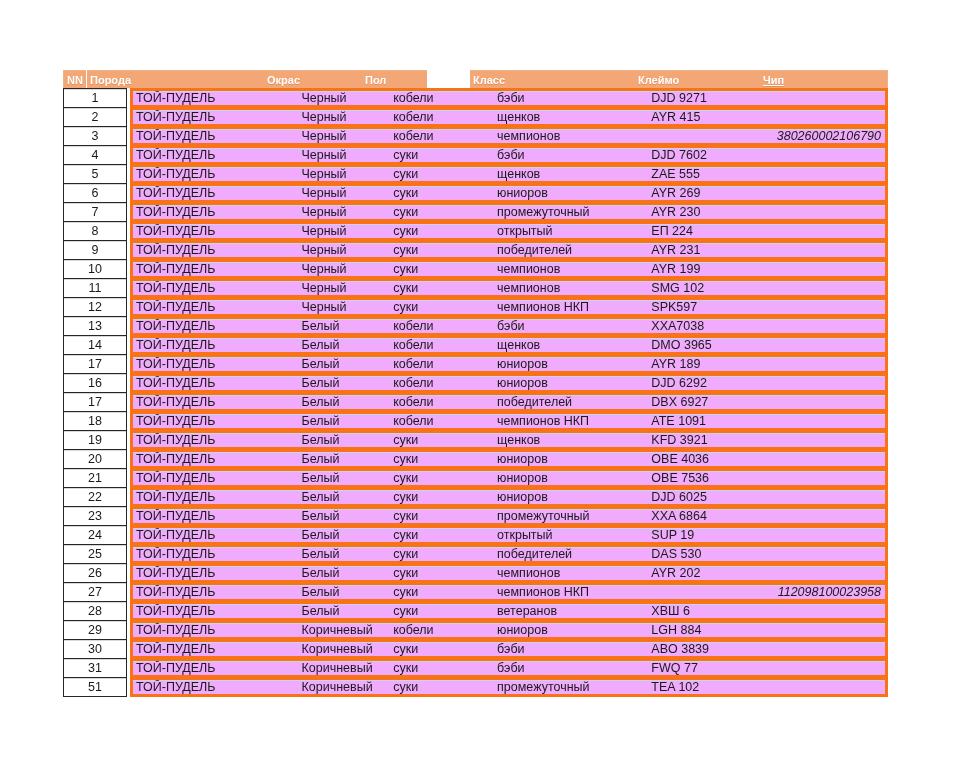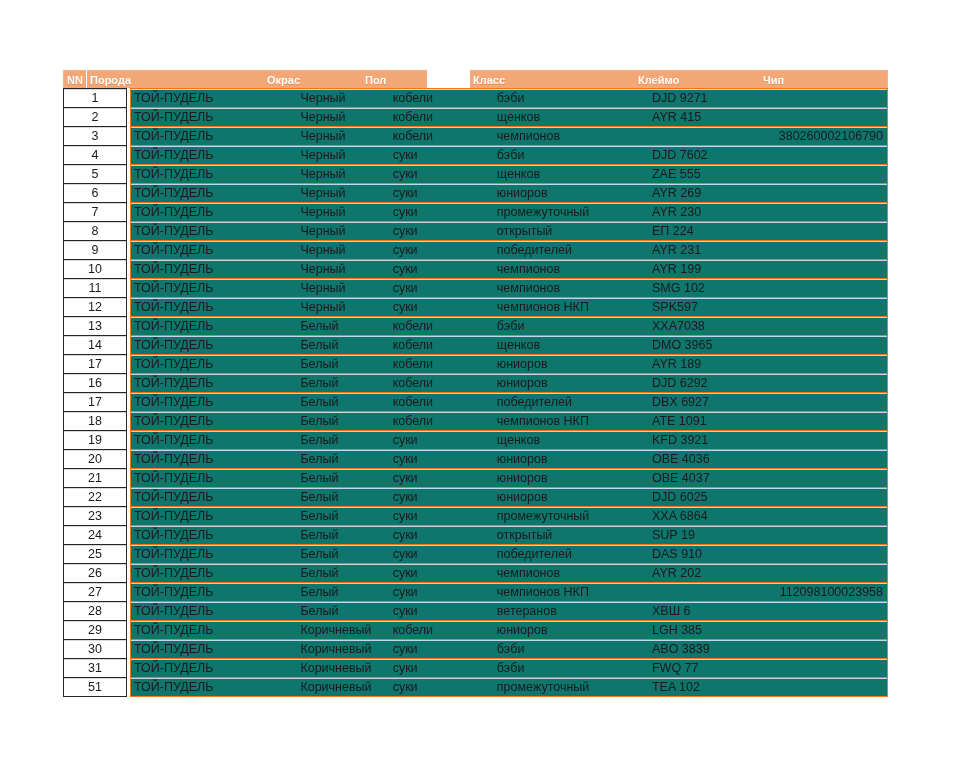--- a/index.html
+++ b/index.html
@@ -16,50 +16,50 @@
     display:flex; align-items:center;
     background:#f3a776; color:#ffffff;
     font-size:11px; font-weight:bold;
     border-top:1px solid #eeb381; border-bottom:1px solid #6e7684;
     text-shadow:0 1px 0 rgba(180,100,50,0.35);
     padding-left:3px; overflow:hidden; white-space:nowrap;
   }
   .num-head { width:64px; border-left:1px solid #eeb381; }
   .main-head { flex:1; display:flex; }
   .main-head .hcell { border-left:none; }
-  .main-head .hcell:last-child { border-right:1px solid #eeb381; }
+  .main-head .hcell:last-child { border-right:1px solid #eeb381;text-decoration:underline; }
 
   .gap { width:3px; background:#ffffff; }
 
   
   .row { display:flex; height:20px; margin-top:-1px; }
   .num-cell {
     width:64px; border:1px solid #262626;
     box-shadow:inset 0 1px 0 #d8d8d8;
     display:flex; align-items:center; justify-content:center;
     font-size:12.5px; background:#ffffff; overflow:hidden;
   }
   .main {
-    flex:1; display:flex; border:1px solid #f97316;
+    flex:1; display:flex; border:3px solid #f97316;
     box-shadow:inset 0 1px 0 #c3d6ea;
-    background:#0f766e; overflow:hidden;
+    background:#f0abfc; overflow:hidden;
   }
   .cell {
     display:flex; align-items:center; padding-left:3px;
     font-size:12.5px; white-space:nowrap; overflow:hidden;
   }
 
   
   .col-breed { width:177px; }
   .col-color { width:98px; }
   .col-sex   { width:65px;text-align:center; }
   .col-class { width:165px;margin-left:43px; }
   .col-brand { width:125px; }
   .col-chip  { width:128px; }
-  .cell.col-chip { justify-content:flex-end; padding-left:0; padding-right:4px; }
+  .cell.col-chip { justify-content:flex-end; padding-left:0; padding-right:4px;font-style:italic; }
   .hcell.col-chip { justify-content:flex-start; }
 </style>
 </head>
 <body>
 
 <div class="canvas">
   <div class="table">
     <div class="header">
       <div class="hcell num-head">NN П/П</div>
       <div class="gap"></div>
@@ -314,21 +314,21 @@
           </div>
         </div>
         <div class="row">
           <div class="num-cell">21</div>
           <div class="gap"></div>
           <div class="main">
             <div class="cell col-breed">ТОЙ-ПУДЕЛЬ</div>
             <div class="cell col-color">Белый</div>
             <div class="cell col-sex">суки</div>
             <div class="cell col-class">юниоров</div>
-            <div class="cell col-brand">OBE 4037</div>
+            <div class="cell col-brand">OBE 7536</div>
             <div class="cell col-chip"></div>
           </div>
         </div>
         <div class="row">
           <div class="num-cell">22</div>
           <div class="gap"></div>
           <div class="main">
             <div class="cell col-breed">ТОЙ-ПУДЕЛЬ</div>
             <div class="cell col-color">Белый</div>
             <div class="cell col-sex">суки</div>
@@ -362,21 +362,21 @@
           </div>
         </div>
         <div class="row">
           <div class="num-cell">25</div>
           <div class="gap"></div>
           <div class="main">
             <div class="cell col-breed">ТОЙ-ПУДЕЛЬ</div>
             <div class="cell col-color">Белый</div>
             <div class="cell col-sex">суки</div>
             <div class="cell col-class">победителей</div>
-            <div class="cell col-brand">DAS 910</div>
+            <div class="cell col-brand">DAS 530</div>
             <div class="cell col-chip"></div>
           </div>
         </div>
         <div class="row">
           <div class="num-cell">26</div>
           <div class="gap"></div>
           <div class="main">
             <div class="cell col-breed">ТОЙ-ПУДЕЛЬ</div>
             <div class="cell col-color">Белый</div>
             <div class="cell col-sex">суки</div>
@@ -410,21 +410,21 @@
           </div>
         </div>
         <div class="row">
           <div class="num-cell">29</div>
           <div class="gap"></div>
           <div class="main">
             <div class="cell col-breed">ТОЙ-ПУДЕЛЬ</div>
             <div class="cell col-color">Коричневый</div>
             <div class="cell col-sex">кобели</div>
             <div class="cell col-class">юниоров</div>
-            <div class="cell col-brand">LGH 385</div>
+            <div class="cell col-brand">LGH 884</div>
             <div class="cell col-chip"></div>
           </div>
         </div>
         <div class="row">
           <div class="num-cell">30</div>
           <div class="gap"></div>
           <div class="main">
             <div class="cell col-breed">ТОЙ-ПУДЕЛЬ</div>
             <div class="cell col-color">Коричневый</div>
             <div class="cell col-sex">суки</div>

